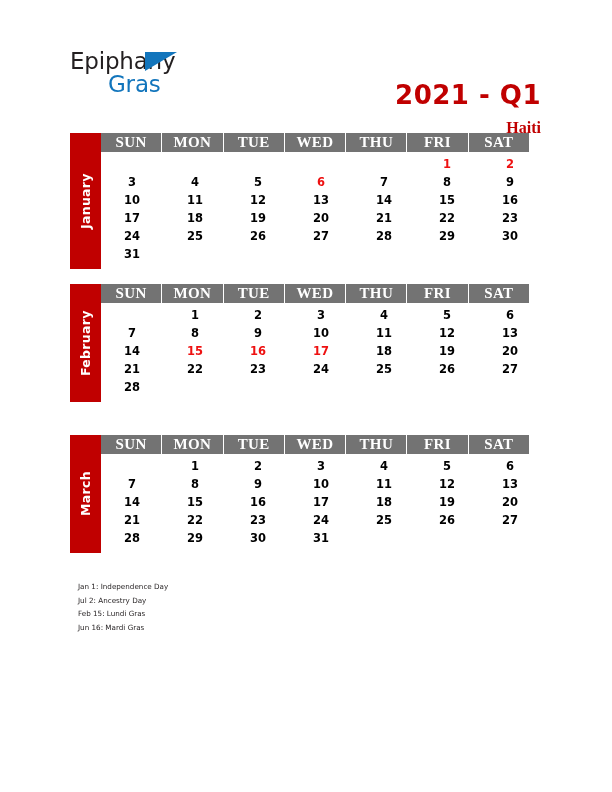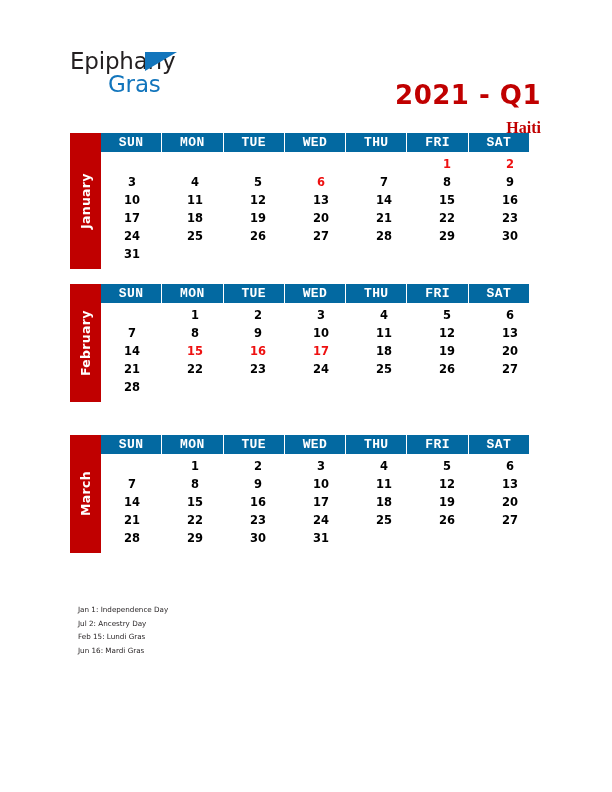--- a/index.html
+++ b/index.html
@@ -119,30 +119,30 @@
     top: 0;
     width: 440px;
   }
   .dow-row {
     display: flex;
     background: #ffffff;
     height: 19px;
   }
   .dow {
     flex: 1 1 0;
-    background: #0369a1;
+    background: #737373;
     color: #ffffff;
-    font-size: 13px;
+    font-size: 15px;
     font-weight: bold;
     letter-spacing: 0.4px;
     display: flex;
     align-items: center;
     justify-content: center;
     margin-right: 1px;
-    font-family: Liberation Mono, monospace;
+    font-family: Liberation Serif, serif;
   }
   .dow:last-child { margin-right: 12px; }
 
   .week-row {
     display: flex;
     height: 18px;
   }
   .day {
     flex: 1 1 0;
     display: flex;
@@ -157,21 +157,20 @@
   .day:last-child { margin-right: 0; }
   .day.holiday { color: #ee1111; }
   .day.empty { color: transparent; }
 
   
   .legend {
     position: absolute;
     left: 78px;
     top: 580px;
     width: 420px;
-    margin-top: 23px;
   }
   .legend-item {
     font-size: 7.2px;
     color: #231f20;
     line-height: 13.6px;
     font-family: "DejaVu Sans", sans-serif;
   }
 </style>
 </head>
 <body>

